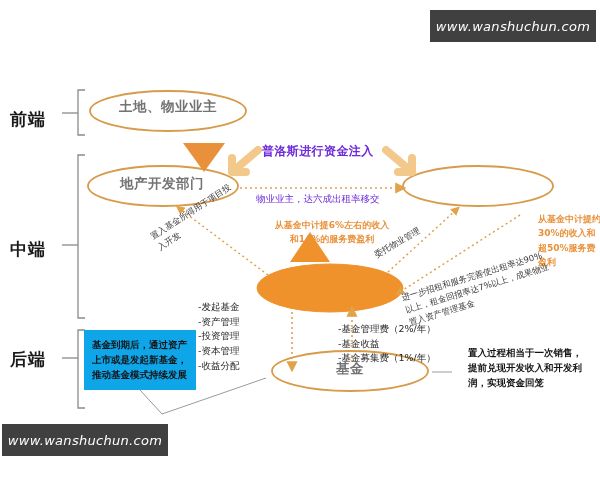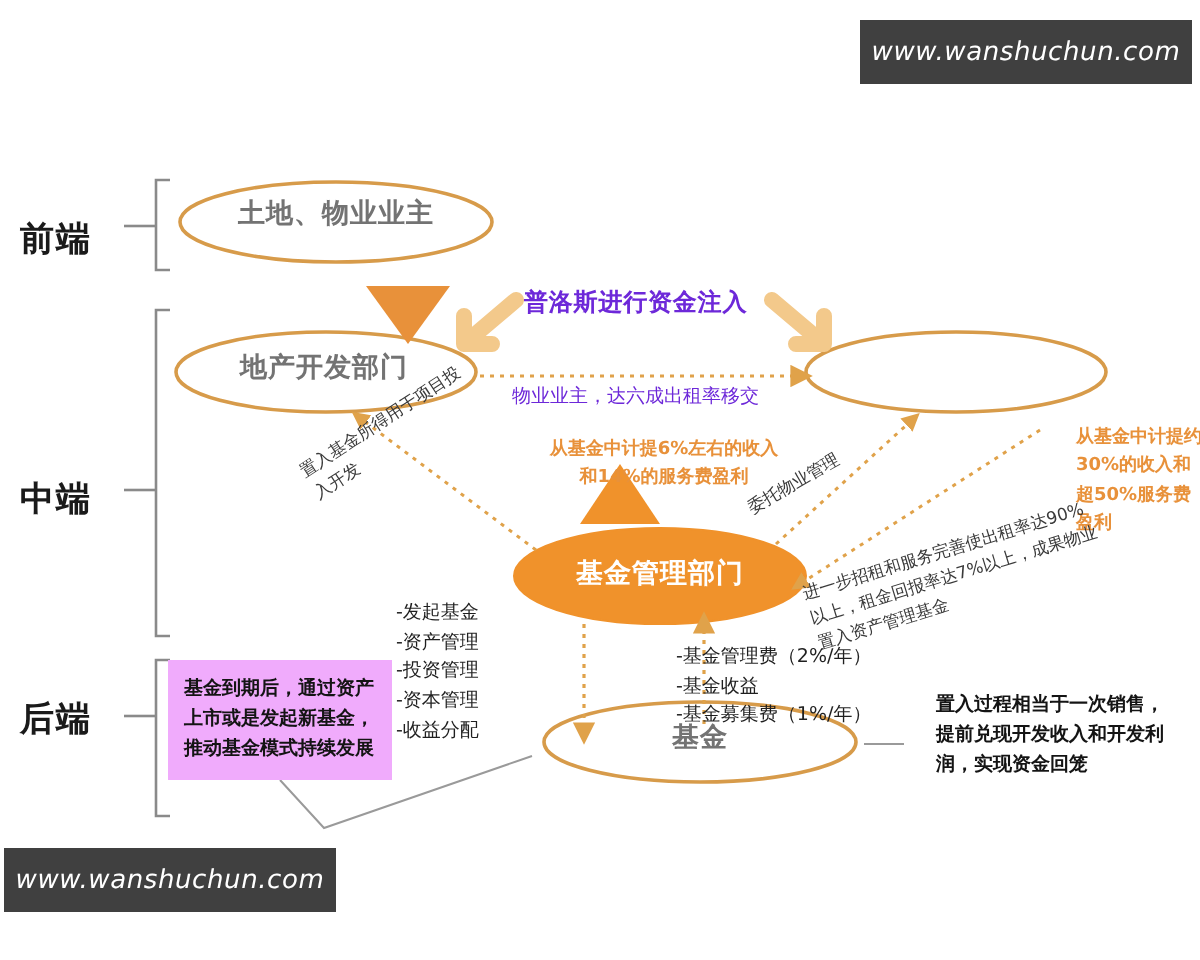--- a/index.html
+++ b/index.html
@@ -59,21 +59,21 @@
   #rot-entrust{left:372px;top:250px;transform:rotate(-30deg);transform-origin:left top;}
   #rot-upgrade{left:400px;top:292px;transform:rotate(-17deg);transform-origin:left top;width:150px;}
 
   
   .blist{position:absolute;font-size:9.5px;line-height:1.55;color:#1f1f1f;white-space:pre-line;}
   #list-left{left:198px;top:300px;}
   #list-right{left:338px;top:322px;}
 
   
   .box{
-    position:absolute;background:#f0abfc;color:#141414;
+    position:absolute;background:#0ea5e9;color:#141414;
     font-size:9.5px;font-weight:bold;line-height:1.6;padding:7px 8px;
     box-sizing:border-box;
   }
   #box-left{left:84px;top:330px;width:112px;}
   #box-right{left:460px;top:338px;width:132px;background:transparent;}
 </style>
 </head>
 <body>
 
 <div class="stage">
@@ -134,21 +134,20 @@
 
     <path d="M452,372 L432,372" stroke="#9a9a9a" stroke-width="1" fill="none"></path>
   </svg>
 
   <div class="tier" id="tier-front">前端</div>
   <div class="tier" id="tier-mid">中端</div>
   <div class="tier" id="tier-back">后端</div>
 
   <div class="node-label" id="lbl-owner">土地、物业业主</div>
   <div class="node-label" id="lbl-dev">地产开发部门</div>
-  <div class="node-label" id="lbl-fundmgmt">基金管理部门</div>
   <div class="node-label" id="lbl-fund">基金</div>
 
   <div class="ann bold" id="ann-injection">普洛斯进行资金注入</div>
   <div class="ann" id="ann-handover">物业业主，达六成出租率移交</div>
 
   <div class="ann-or" id="ann-fund-cut">从基金中计提6%左右的收入和14%的服务费盈利</div>
   <div class="ann-or" id="ann-prop-cut">从基金中计提约30%的收入和超50%服务费盈利</div>
 
   <div class="rot" id="rot-invest">置入基金所得用于项目投
 入开发</div>

